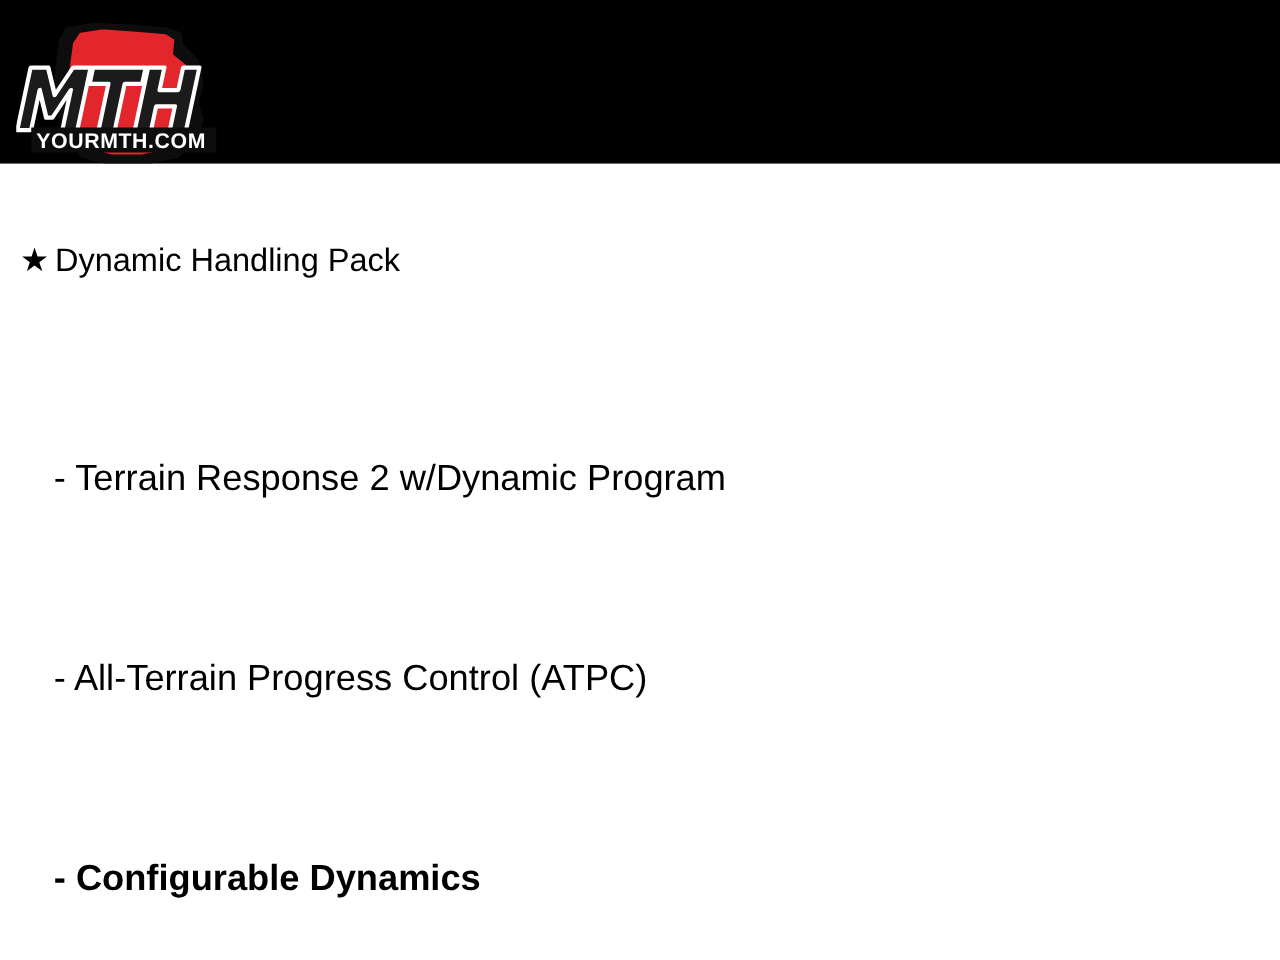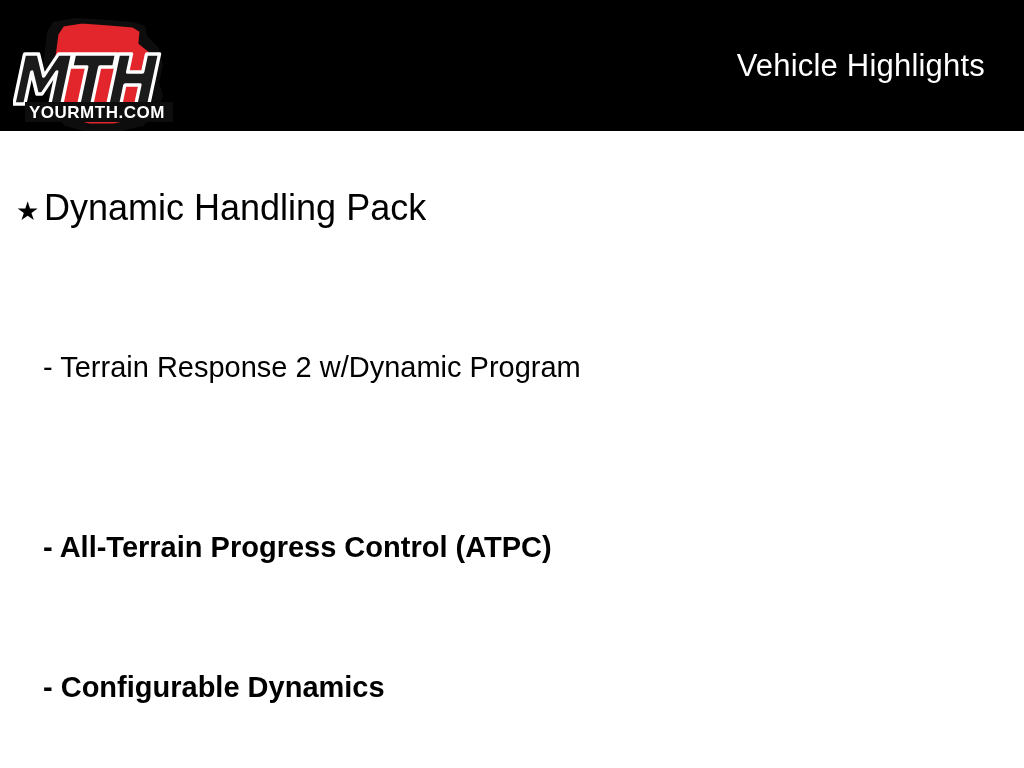--- a/index.html
+++ b/index.html
@@ -83,36 +83,37 @@
   }
   .star-icon {
     display: inline-block;
     width: 28px;
     font-size: 26px;
     line-height: 1;
     color: #000000;
     text-align: left;
   }
   .level-1 .bullet-text {
-    font-size: 36px;
+    font-size: 26px;
     line-height: 34px;
     color: #000000;
   }
 
   .bullet-row.level-2 {
     left: 43px;
+    margin-top: 16px;
   }
   .level-2 .bullet-text {
     font-size: 29px;
     line-height: 33px;
     color: #000000;
   }
 
   .sub-1 { top: 220px; }
-  .sub-2 { top: 400px; font-weight: bold; }
+  .sub-2 { top: 380px; }
   .sub-3 { top: 540px; font-weight: bold; }
 </style>
 </head>
 <body>
 
 <div id="slide">
 
   <div id="header-bar">
 
     <div id="logo">
@@ -144,21 +145,20 @@
                    L142 90 L142 71 L127 71 L127 90 L114 90 Z" fill="#1b1b1b" stroke="#ffffff" stroke-width="3.4" stroke-linejoin="round"></path>
         </g>
 
         <g>
           <rect x="12" y="88" width="148" height="20" fill="#0d0d0d"></rect>
           <text x="16" y="104" font-family="'Liberation Sans', sans-serif" font-size="17" font-weight="bold" letter-spacing="0.5" fill="#ffffff">YOURMTH.COM</text>
         </g>
       </svg>
     </div>
 
-    <div id="header-title">Vehicle Highlights</div>
   </div>
 
   <div id="content">
 
     <div class="bullet-row level-1">
       <span class="star-icon">★</span>
       <span class="bullet-text">Dynamic Handling Pack</span>
     </div>
 
     <div class="bullet-row level-2 sub-1">

